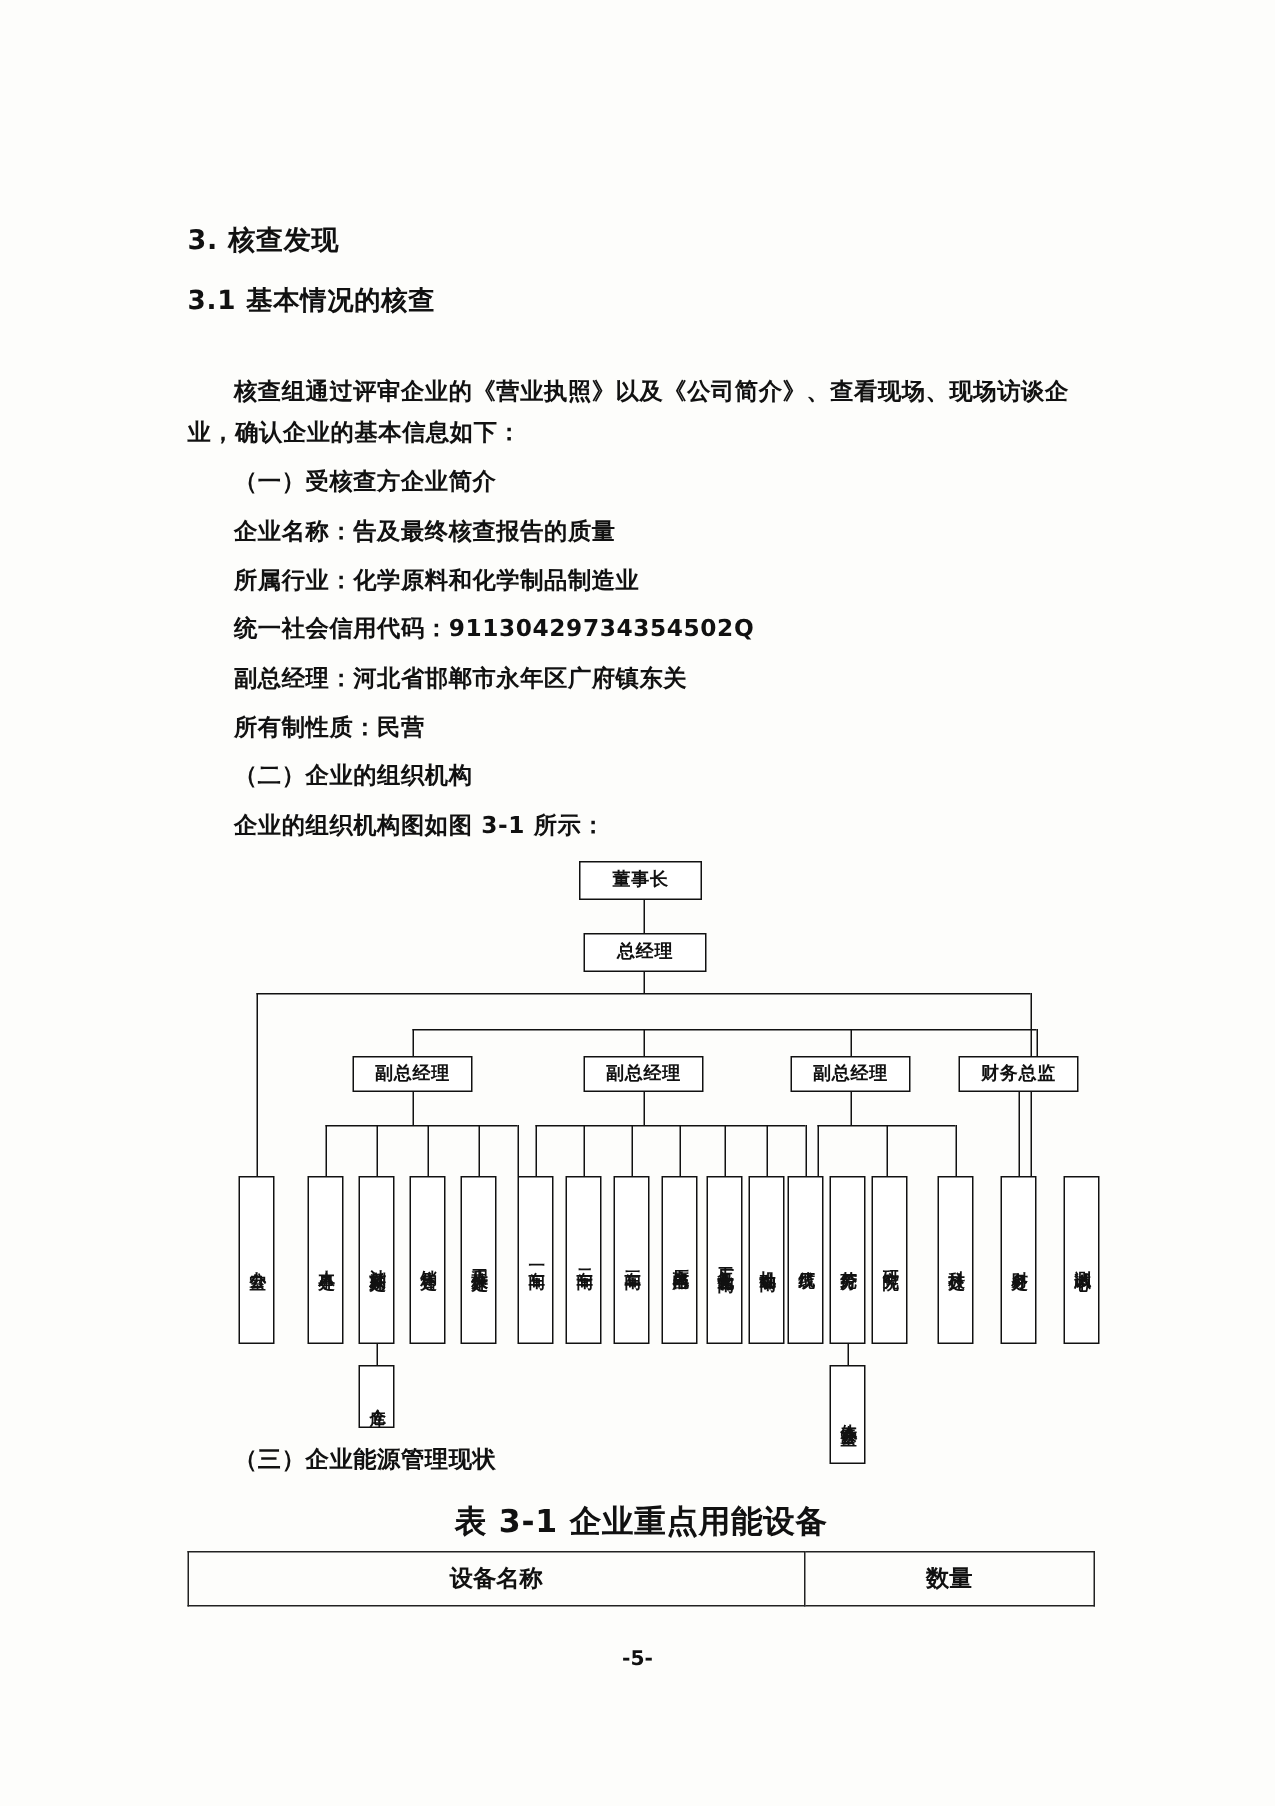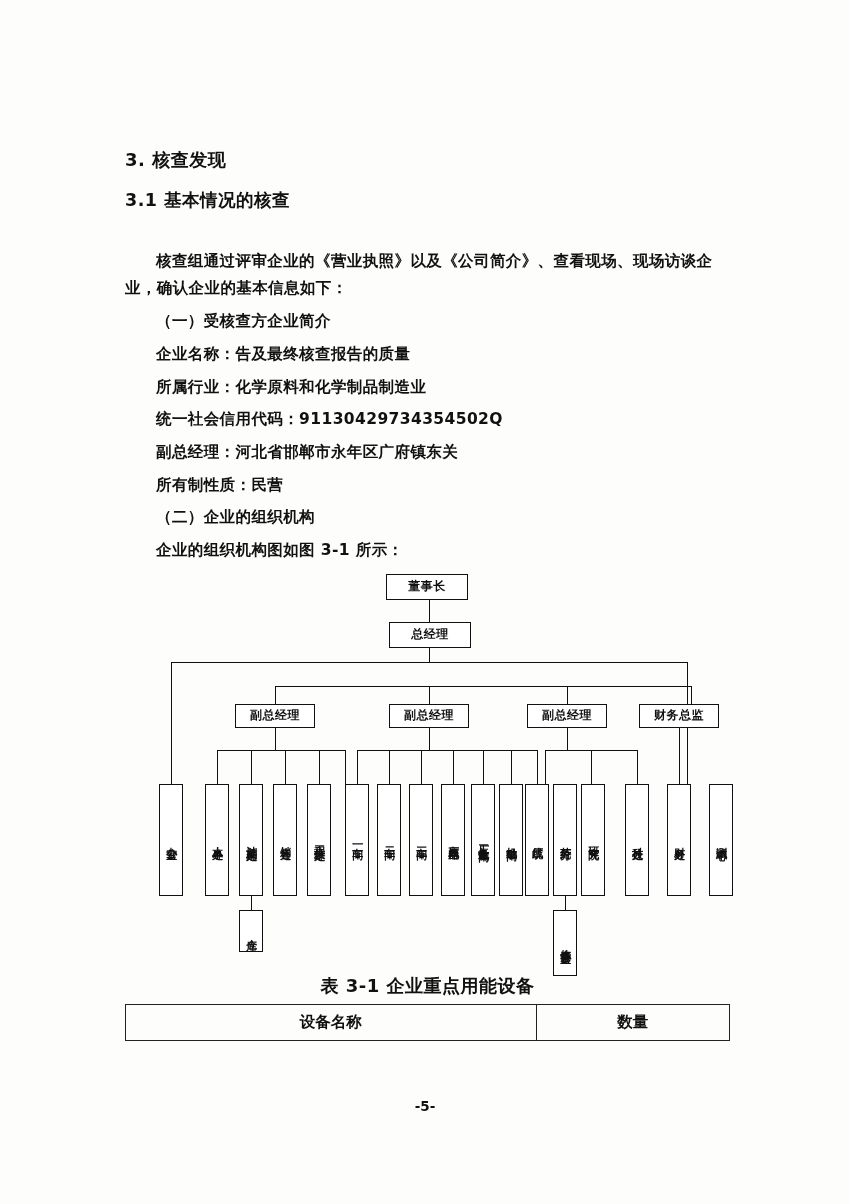--- a/index.html
+++ b/index.html
@@ -54,21 +54,21 @@
   .figcap{
     text-align:center;
     font-weight:bold;
     font-size:16.5px;
     margin:10px 0 14px 0;
     letter-spacing:0.5px;
   }
   .tabcap{
     text-align:center;
     font-weight:bold;
-    font-size:18px;
+    font-size:21px;
     margin:14px 0 6px 0;
     letter-spacing:0.5px;
   }
   table.t{
     border-collapse:collapse;
     width:100%;
     font-size:15.5px;
   }
   table.t th{
     border:1px solid #222;
@@ -220,20 +220,21 @@
 
       <div class="ln vt" style="left:126px;top:326px;height:14px;"></div>
       <div class="node v" style="left:114px;top:340px;width:24px;height:42px;">仓库</div>
 
       <div class="ln vt" style="left:440px;top:326px;height:14px;"></div>
       <div class="node v" style="left:428px;top:340px;width:24px;height:66px;">体素办公室</div>
 
     </div>
 
 
+    <p class="kv">（三）企业能源管理现状</p>
 
     <div class="tabcap">表 3-1 企业重点用能设备</div>
 
     <table class="t">
       <thead>
         <tr>
           <th class="col-a">设备名称</th>
           <th class="col-b">数量</th>
         </tr>
       </thead>

